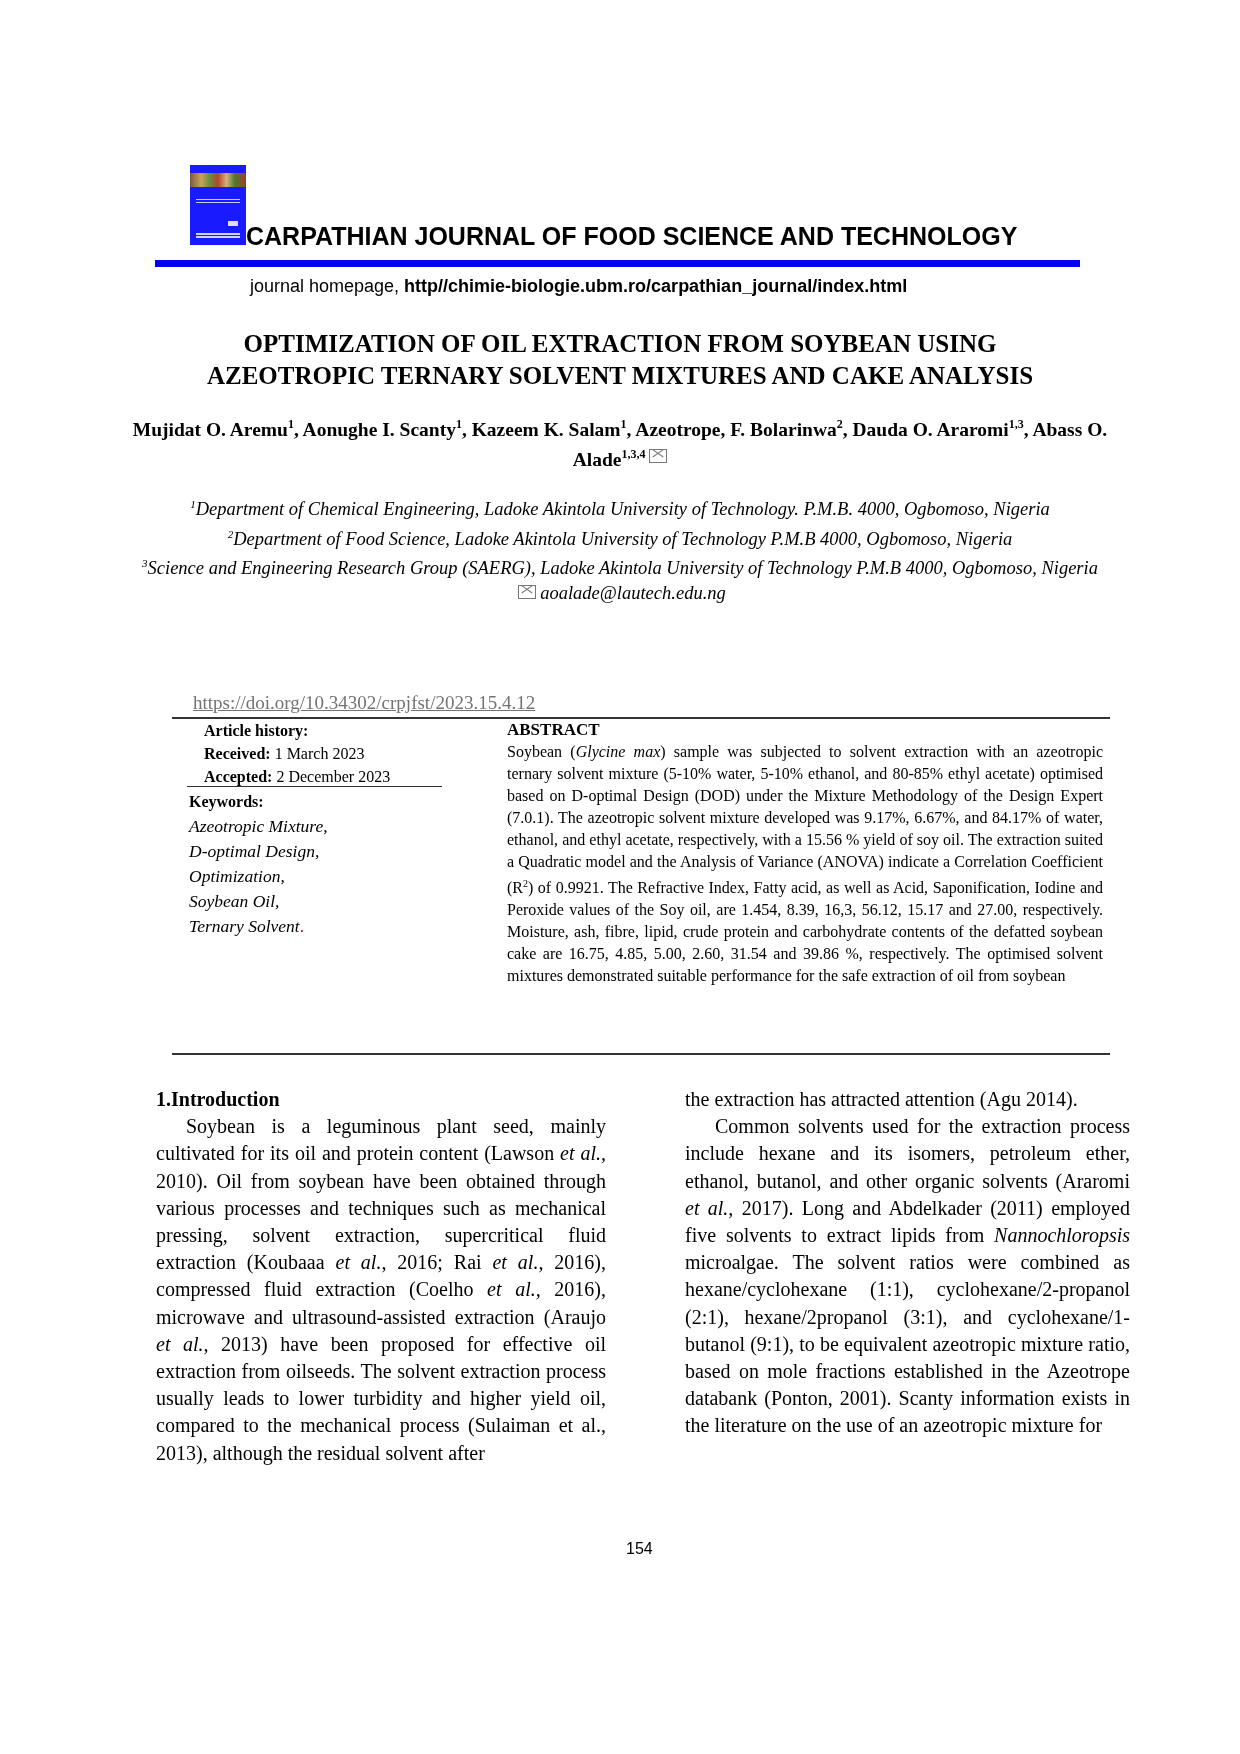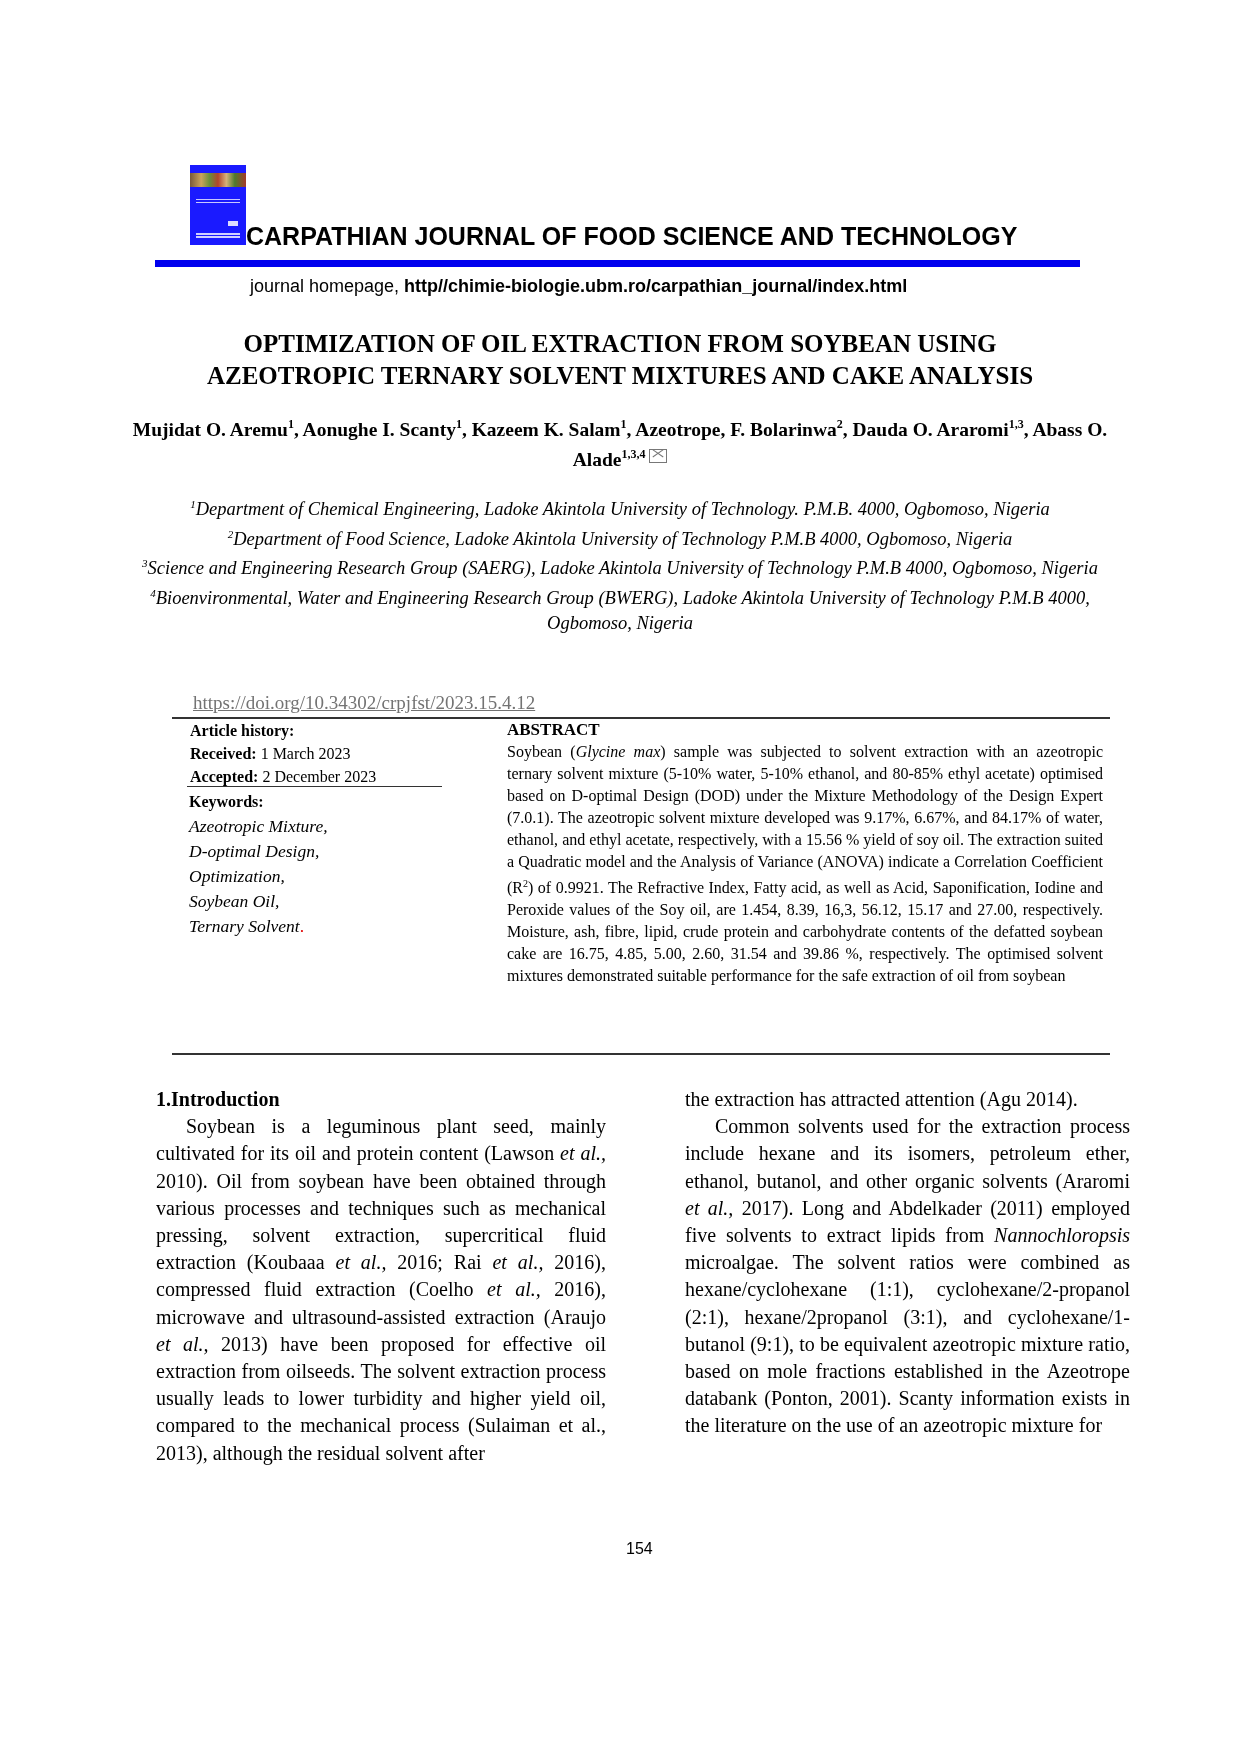--- a/index.html
+++ b/index.html
@@ -38,21 +38,21 @@
     .affil { left: 140px; top: 492px; width: 960px; text-align: center; font-style: italic;
              font-size: 18.5px; line-height: 24.5px; }
     .affil sup { font-size: 11px; }
     .doi { left: 193px; top: 692px; font-size: 19px; color: #737373; text-decoration: underline; }
 
     .rule { height: 0; border-top: 2px solid #333; }
     .rule-top { left: 172px; top: 717px; width: 938px; }
     .rule-mid { left: 187px; top: 786px; width: 255px; border-top-width: 1.5px; }
     .rule-bot { left: 172px; top: 1053px; width: 938px; }
 
-    .hist { left: 190px; top: 719px; width: 270px; font-size: 16px; line-height: 23px; }
+    .hist { left: 204px; top: 719px; width: 270px; font-size: 16px; line-height: 23px; }
     .hist b { font-weight: bold; }
     .kw { left: 189px; top: 789px; width: 270px; font-size: 17.5px; line-height: 25px; }
     .kw .kh { font-weight: bold; font-size: 16px; }
     .kw .ki { font-style: italic; }
     .red-dot { color: #e00000; font-style: normal; }
 
     .abstract { left: 507px; top: 719px; width: 596px; font-size: 16px; line-height: 22px;
                 text-align: justify; }
     .abstract .ah { font-weight: bold; font-size: 17px; }
 
@@ -86,21 +86,21 @@
 </div>
 
 <div class="abs authors">
   <span>Mujidat O. Aremu</span><sup>1</sup><span>, </span><span>Aonughe I. Scanty</span><sup>1</sup><span>, </span><span>Kazeem K. Salam</span><sup>1</sup><span>, </span><span>Azeotrope, F. Bolarinwa</span><sup>2</sup><span>, </span><span>Dauda O. Araromi</span><sup>1,3</sup><span>, </span><span>Abass O. Alade</span><sup>1,3,4</sup><span class="mail-icon"></span>
 </div>
 
 <div class="abs affil">
   <div><sup>1</sup><span>Department of Chemical Engineering, Ladoke Akintola University of Technology. P.M.B. 4000, Ogbomoso, Nigeria</span></div>
   <div><sup>2</sup><span>Department of Food Science, Ladoke Akintola University of Technology P.M.B 4000, Ogbomoso, Nigeria</span></div>
   <div><sup>3</sup><span>Science and Engineering Research Group (SAERG), Ladoke Akintola University of Technology P.M.B 4000, Ogbomoso, Nigeria</span></div>
-  <div><sup>4</sup><span>Bioenvironmental, Water and Engineering Research Group (BWERG), Ladoke Akintola University of Technology P.M.B 4000, Ogbomoso, Nigeria</span></div>
+  <div><span class="mail-icon" style="vertical-align:0;margin-right:4px;"></span><span>aoalade@lautech.edu.ng</span></div>
 </div>
 
 <div class="abs doi">https://doi.org/10.34302/crpjfst/2023.15.4.12</div>
 
 <div class="abs rule rule-top"></div>
 
 <div class="abs hist">
   <div><b>Article history:</b></div>
   <div><b>Received:</b> <span>1 March 2023</span></div>
   <div><b>Accepted:</b> <span>2 December 2023</span></div>

